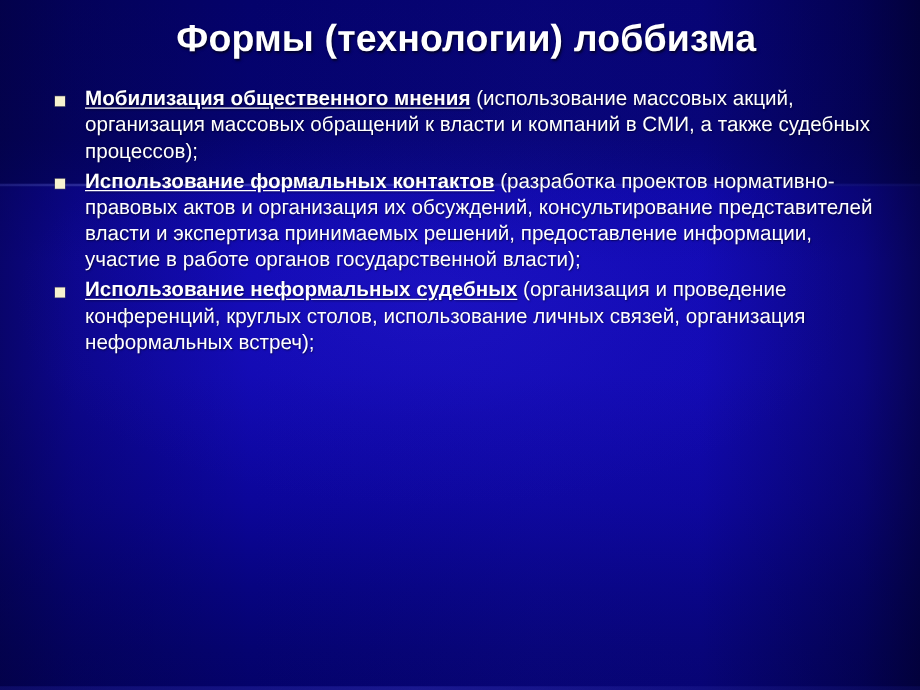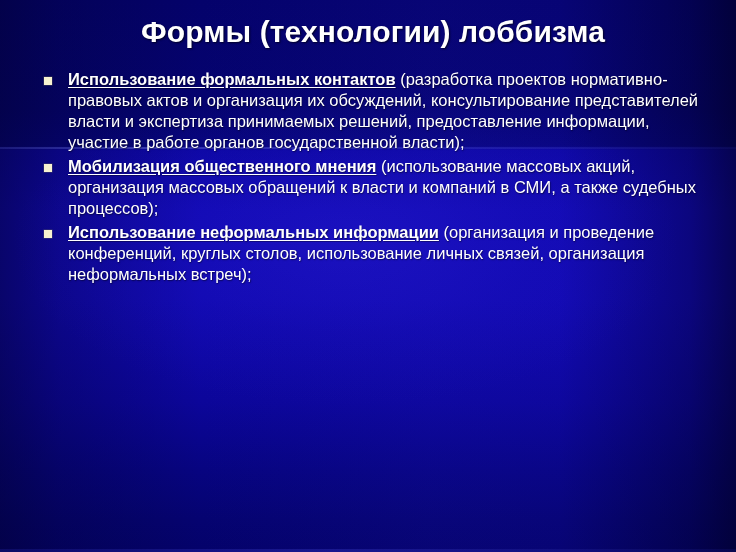--- a/index.html
+++ b/index.html
@@ -162,29 +162,29 @@
   <div class="bg-layer bg-bloom"></div>
   <div class="bg-seam"></div>
   <div class="bg-bottomline"></div>
 
   <div id="title">Формы (технологии) лоббизма</div>
 
   <div id="bullets">
 
     <div class="bullet">
       <span class="bullet-marker"></span>
+      <span class="lead">Мобилизация общественного мнения</span><span class="rest"> (использование массовых акций, организация массовых обращений к власти и компаний в СМИ, а также судебных процессов);</span>
+    </div>
+
+    <div class="bullet">
+      <span class="bullet-marker"></span>
       <span class="lead">Использование формальных контактов</span><span class="rest"> (разработка проектов нормативно-правовых актов и организация их обсуждений, консультирование представителей власти и экспертиза принимаемых решений, предоставление информации, участие в работе органов государственной власти);</span>
     </div>
 
     <div class="bullet">
       <span class="bullet-marker"></span>
-      <span class="lead">Мобилизация общественного мнения</span><span class="rest"> (использование массовых акций, организация массовых обращений к власти и компаний в СМИ, а также судебных процессов);</span>
-    </div>
-
-    <div class="bullet">
-      <span class="bullet-marker"></span>
-      <span class="lead">Использование неформальных информации</span><span class="rest"> (организация и проведение конференций, круглых столов, использование личных связей, организация неформальных встреч);</span>
+      <span class="lead">Использование неформальных судебных</span><span class="rest"> (организация и проведение конференций, круглых столов, использование личных связей, организация неформальных встреч);</span>
     </div>
 
 
   </div>
 
 </div>
 
 </body></html>

